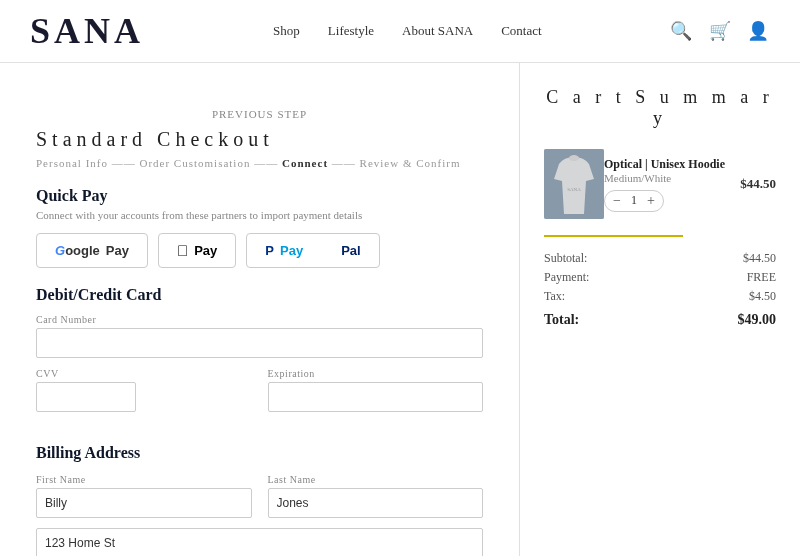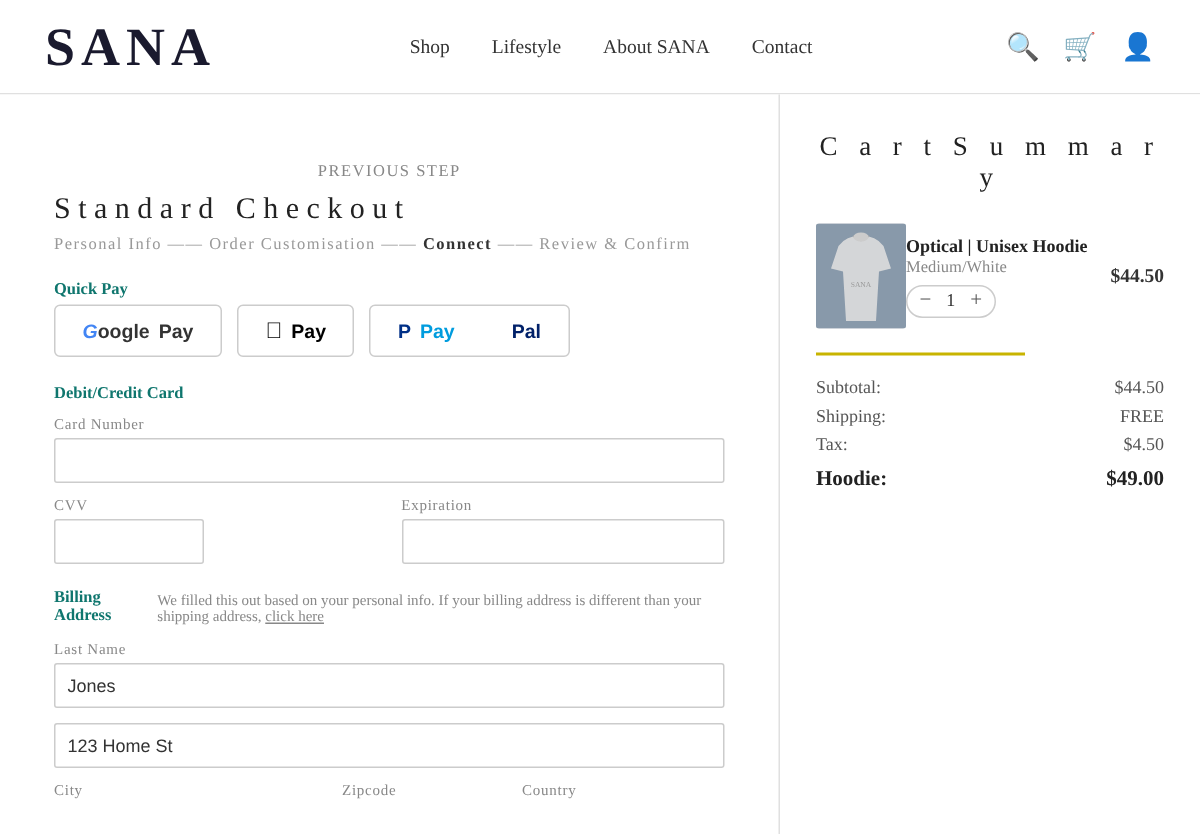--- a/index.html
+++ b/index.html
@@ -77,24 +77,25 @@
       margin-bottom: 18px;
       letter-spacing: 1px;
     }
     .checkout-steps .active {
       color: #333;
       font-weight: 600;
     }
 
     
     .section-title {
-      font-size: 11px;
+      font-size: 16px;
       font-weight: 600;
       margin-bottom: 4px;
-      color: #0f766e;
+      color: #0f172a;
+      margin-top: 16px;
     }
     .section-subtitle {
       font-size: 11px;
       color: #888;
       margin-bottom: 12px;
     }
     .quick-pay-buttons {
       display: flex;
       gap: 10px;
       margin-bottom: 18px;
@@ -281,20 +282,21 @@
   <div class="checkout-panel">
     <div class="previous-step">PREVIOUS STEP</div>
     <h1 class="checkout-title">Standard Checkout</h1>
     <div class="checkout-steps">
       Personal Info —— Order Customisation ——
       <span class="active"> Connect</span>
        —— Review &amp; Confirm
     </div>
 
     <div class="section-title">Quick Pay</div>
+    <div class="section-subtitle">Connect with your accounts from these partners to import payment details</div>
     <div class="quick-pay-buttons">
       <button class="pay-btn gpay">
         <span style="font-size:13px;">
           <span style="color:#4285F4;font-style:italic;font-weight:700;">G</span>oogle
         </span>
         <span style="font-weight:700;font-size:13px;">Pay</span>
       </button>
       <button class="pay-btn apple">
         <span style="font-size:15px;"></span>
         <span style="font-weight:700;"> Pay</span>
@@ -320,25 +322,26 @@
         <div class="field-group">
           <div class="field-label">Expiration</div>
           <input class="text-input" type="text" value="" style="">
         </div>
       </div>
     </div>
 
     <div class="billing-section">
       <div class="billing-header">
         <div class="section-title">Billing Address</div>
-        <div class="billing-note">
-          We filled this out based on your personal info. If your billing address is different than your shipping address, <a>click here</a>
-        </div>
       </div>
       <div class="name-row">
+        <div class="field-group">
+          <div class="field-label">First Name</div>
+          <input class="text-input" type="text" value="Billy" style="">
+        </div>
         <div class="field-group">
           <div class="field-label">Last Name</div>
           <input class="text-input" type="text" value="Jones" style="">
         </div>
       </div>
       <div class="address-row">
         <input class="text-input" type="text" value="123 Home St" style="">
       </div>
       <div class="city-row">
         <div class="city field-group">
@@ -384,25 +387,25 @@
       <div class="cart-item-price">$44.50</div>
     </div>
 
     <div class="cart-divider"></div>
 
     <div class="cart-summary-line">
       <span>Subtotal:</span>
       <span>$44.50</span>
     </div>
     <div class="cart-summary-line">
-      <span>Shipping:</span>
+      <span>Payment:</span>
       <span>FREE</span>
     </div>
     <div class="cart-summary-line">
       <span>Tax:</span>
       <span>$4.50</span>
     </div>
     <div class="cart-total-line">
-      <span>Hoodie:</span>
+      <span>Total:</span>
       <span>$49.00</span>
     </div>
   </div>
 </div>
 
 </body></html>

